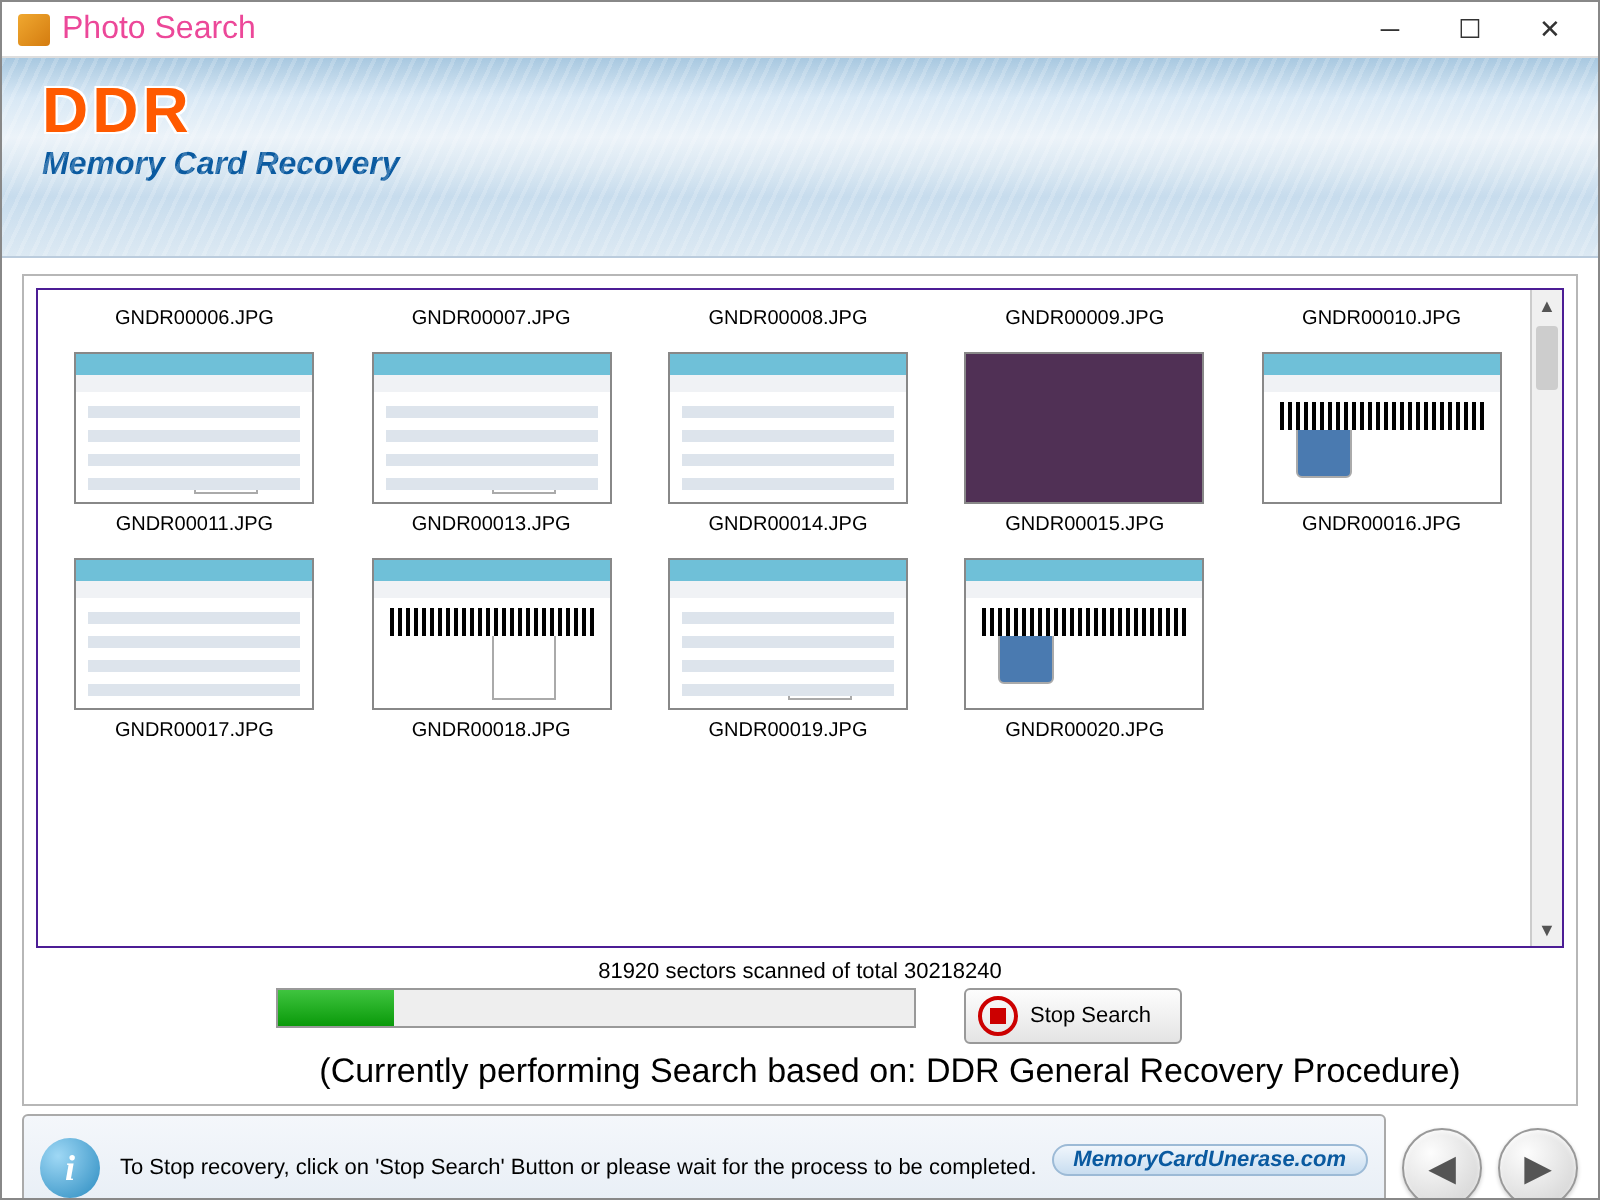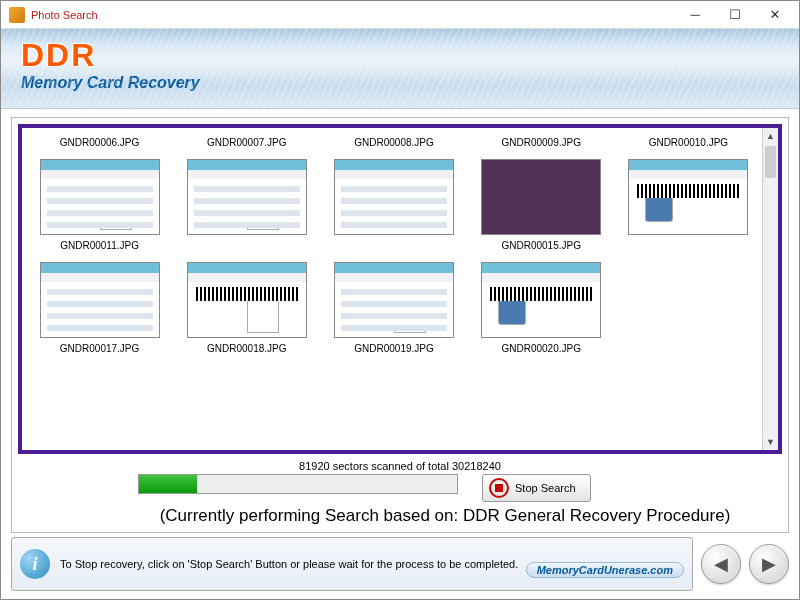--- a/index.html
+++ b/index.html
@@ -1,28 +1,28 @@
 <!DOCTYPE html>
 <html><head>
 <meta charset="utf-8">
 <style>
 * { box-sizing: border-box; margin: 0; padding: 0; }
 body { font-family: "Segoe UI", Tahoma, sans-serif; font-size: 11px; background: #fff; width: 800px; height: 600px; overflow: hidden; border: 1px solid #888; }
 .titlebar { height: 28px; background: #fff; border-bottom: 1px solid #ddd; display: flex; align-items: center; padding: 0 4px 0 8px; }
 .titlebar .app-icon { width: 16px; height: 16px; background: linear-gradient(135deg,#f0a830,#d47c10); border-radius: 2px; margin-right: 6px; position: relative; }
-.titlebar .title { font-size: 11px; color: #b91c1c; flex: 1; }
+.titlebar .title { font-size: 16px; color: #ec4899; flex: 1; }
 .titlebar .win-btns { display: flex; gap: 0; }
 .titlebar .win-btn { width: 40px; height: 26px; display: flex; align-items: center; justify-content: center; font-size: 13px; color: #333; }
-.banner { height: 80px; background: linear-gradient(180deg,#a8c8e0 0%, #d8e8f5 20%, #ecf3f9 40%, #dce9f3 55%, #c7dced 70%, #dce9f3 100%); border-bottom: 1px solid #bcd; padding: 8px 20px; position: relative; }
+.banner { height: 100px; background: linear-gradient(180deg,#a8c8e0 0%, #d8e8f5 20%, #ecf3f9 40%, #dce9f3 55%, #c7dced 70%, #dce9f3 100%); border-bottom: 1px solid #bcd; padding: 8px 20px; position: relative; }
 .banner::before { content:""; position:absolute; inset:0; background: repeating-linear-gradient(115deg, rgba(255,255,255,0.18) 0 2px, transparent 2px 6px); pointer-events:none; }
 .ddr-logo { font-family: "Arial Black", sans-serif; font-size: 32px; font-weight: 900; letter-spacing: 2px; color: #ff5a00; position: relative; text-shadow: 1px 1px 0 #fff, -1px -1px 0 #fff, 1px -1px 0 #fff, -1px 1px 0 #fff; }
 .ddr-logo::before { content: attr(data-text); position: absolute; left: 3px; top: 3px; color: rgba(60,90,130,0.25); z-index: -1; }
 .subtitle { font-family: Verdana, sans-serif; font-size: 16px; font-style: italic; font-weight: bold; color: #0a5aa0; margin-top: 0px; }
 .main-panel { border: 1px solid #b7b7b7; margin: 8px 10px 4px 10px; padding: 6px; background: #fff; position: relative; }
-.thumb-area { border: 4px solid #4c1d95; height: 330px; overflow: hidden; position: relative; background: #fff; }
+.thumb-area { border: 1px solid #4c1d95; height: 330px; overflow: hidden; position: relative; background: #fff; }
 .scrollbar { position: absolute; right: 0; top: 0; width: 16px; height: 100%; background: #f0f0f0; border-left: 1px solid #ccc; }
 .scroll-arrow { height: 16px; display: flex; align-items: center; justify-content: center; font-size: 9px; color: #555; }
 .scroll-thumb { position: absolute; left: 2px; right: 2px; top: 18px; height: 32px; background: #cdcdcd; border-radius: 2px; }
 .thumb-grid { padding: 6px 18px 6px 6px; display: grid; grid-template-columns: repeat(5, 1fr); gap: 2px 4px; }
 .thumb-item { text-align: center; }
 .thumb-label { font-size: 10px; color: #000; padding: 3px 0; white-space: nowrap; }
 .thumb-img { width: 120px; height: 76px; margin: 6px auto 2px; border: 1px solid #888; background: #eef3f8; position: relative; overflow: hidden; }
 .thumb-img.app { background: linear-gradient(180deg,#6fc0d8 0%, #6fc0d8 14%, #f0f2f5 14%, #f0f2f5 26%, #fff 26%); }
 .thumb-img.app::after { content:""; position:absolute; left:6px; top:24px; right:6px; bottom:6px; background: repeating-linear-gradient(0deg,#dde4ec 0 6px,#fff 6px 12px); }
 .thumb-img.app::before { content:""; position:absolute; left:50%; top:30px; width:30px; height:38px; background:#fff; border:1px solid #aaa; }
@@ -38,21 +38,21 @@
 .progress-bar { flex: 0 0 320px; height: 20px; border: 1px solid #999; background: #eee; position: relative; margin-left: 80px; }
 .progress-fill { position: absolute; left: 0; top: 0; bottom: 0; width: 58px; background: linear-gradient(180deg,#3fc43f,#0a9a0a); }
 .stop-btn { display: inline-flex; align-items: center; gap: 6px; border: 1px solid #999; border-radius: 3px; padding: 3px 14px 3px 6px; background: linear-gradient(180deg,#fdfdfd,#e4e4e4); font-size: 11px; }
 .stop-icon { width: 20px; height: 20px; border: 2px solid #c00; border-radius: 50%; display: flex; align-items: center; justify-content: center; }
 .stop-icon::after { content:""; width: 8px; height: 8px; background: #c00; }
 .procedure-text { font-size: 17px; color: #000; margin-top: 4px; padding-left: 90px; }
 .footer { margin: 4px 10px 8px 10px; display: flex; align-items: center; gap: 8px; }
 .hint-box { flex: 1; border: 1px solid #aaa; border-radius: 3px; padding: 6px 8px; display: flex; align-items: center; gap: 10px; background: linear-gradient(180deg,#f4f7fb,#e6edf5); position: relative; height: 54px; }
 .info-icon { width: 30px; height: 30px; border-radius: 50%; background: radial-gradient(circle at 30% 30%, #9fd8f5, #2a8bc0); display: flex; align-items: center; justify-content: center; color: #fff; font-family: Georgia, serif; font-style: italic; font-weight: bold; font-size: 18px; }
 .hint-text { font-size: 11px; color: #000; }
-.url-badge { position: absolute; right: 8px; bottom: 12px; font-size: 11px; font-style: italic; font-weight: bold; color: #0a5aa0; background: linear-gradient(180deg,#f0f6fc,#c8ddf0); border: 1px solid #9cbad6; border-radius: 10px; padding: 1px 10px; }
+.url-badge { position: absolute; right: 8px; bottom: 22px; font-size: 11px; font-style: italic; font-weight: bold; color: #0a5aa0; background: linear-gradient(180deg,#f0f6fc,#c8ddf0); border: 1px solid #9cbad6; border-radius: 10px; padding: 1px 10px; }
 .nav-btn { width: 40px; height: 40px; border-radius: 50%; border: 1px solid #999; background: radial-gradient(circle at 35% 30%, #fdfdfd, #cfcfcf); display: flex; align-items: center; justify-content: center; color: #555; font-size: 18px; box-shadow: inset 0 1px 2px rgba(255,255,255,.8), 0 1px 2px rgba(0,0,0,.2); }
 </style>
 </head>
 <body>
 
 <div class="titlebar">
   <div class="app-icon"></div>
   <div class="title">Photo Search</div>
   <div class="win-btns">
     <div class="win-btn">─</div>
@@ -83,30 +83,33 @@
         </div>
         <div class="thumb-item">
           <div class="thumb-label">GNDR00010.JPG</div>
         </div>
         <div class="thumb-item">
           <div class="thumb-img app"></div>
           <div class="thumb-label">GNDR00011.JPG</div>
         </div>
         <div class="thumb-item">
           <div class="thumb-img app"></div>
+          <div class="thumb-label">GNDR00013.JPG</div>
         </div>
         <div class="thumb-item">
           <div class="thumb-img app card"></div>
+          <div class="thumb-label">GNDR00014.JPG</div>
         </div>
         <div class="thumb-item">
           <div class="thumb-img solid"></div>
           <div class="thumb-label">GNDR00015.JPG</div>
         </div>
         <div class="thumb-item">
           <div class="thumb-img app id barcode"></div>
+          <div class="thumb-label">GNDR00016.JPG</div>
         </div>
         <div class="thumb-item">
           <div class="thumb-img app id2"></div>
           <div class="thumb-label">GNDR00017.JPG</div>
         </div>
         <div class="thumb-item">
           <div class="thumb-img app barcode"></div>
           <div class="thumb-label">GNDR00018.JPG</div>
         </div>
         <div class="thumb-item">

